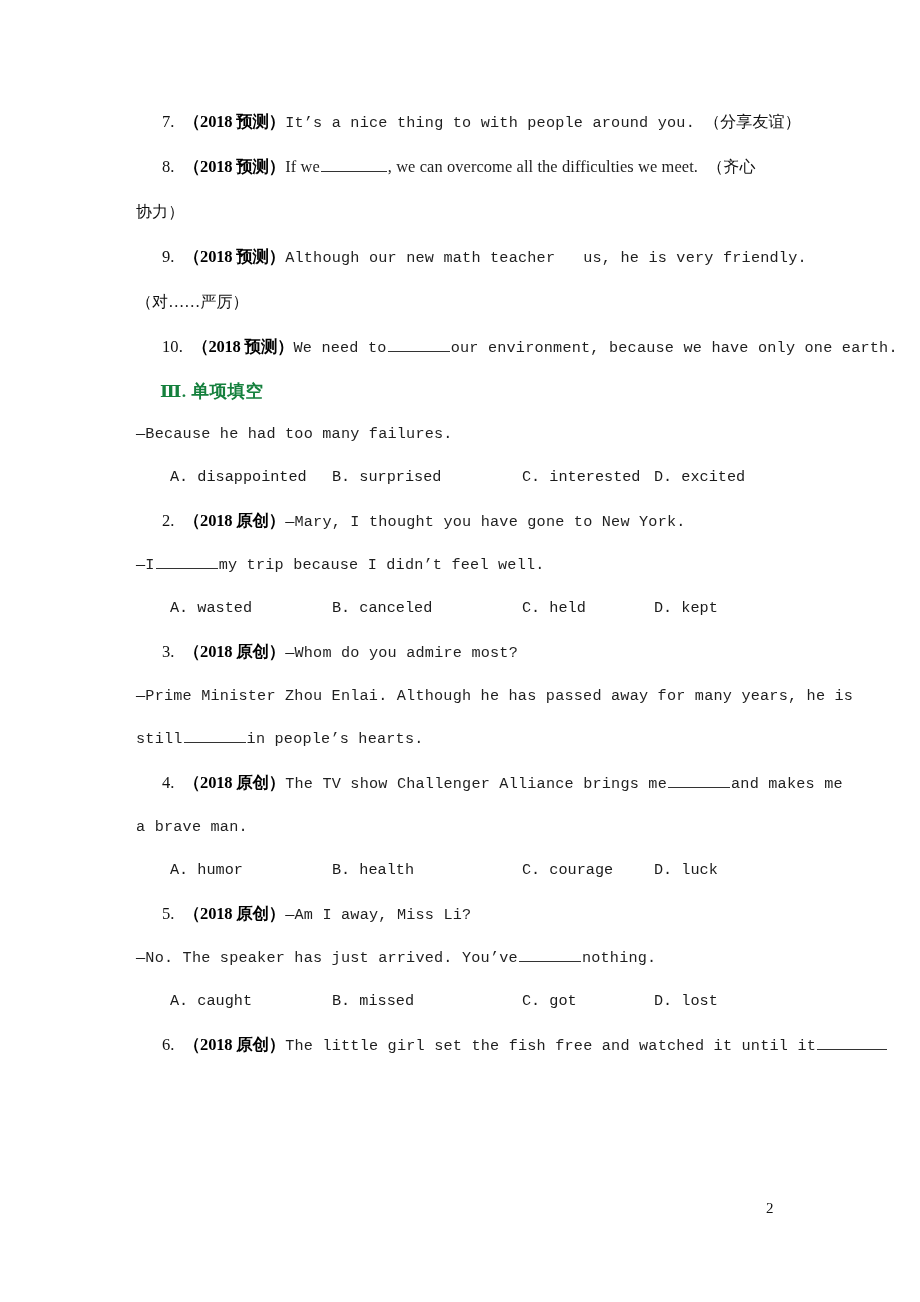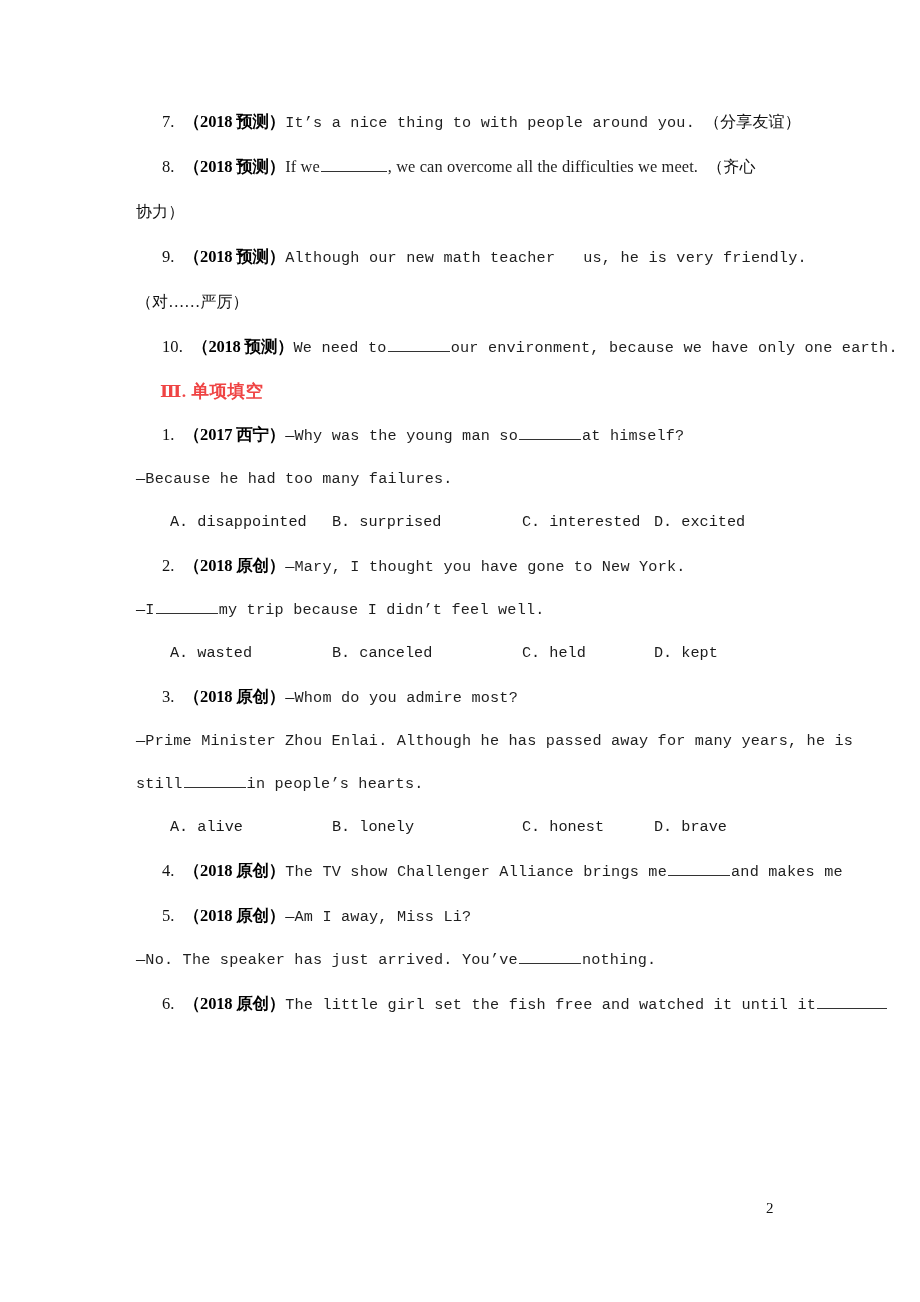--- a/index.html
+++ b/index.html
@@ -78,21 +78,21 @@
   .b62 { width: 62px; }
   .b66 { width: 66px; }
   .b70 { width: 70px; }
   .gap28 { display:inline-block; width: 28px; }
 
   
   .section-head {
     font-family: "Liberation Serif", "DejaVu Serif", serif;
     font-weight: bold;
     font-size: 17.5px;
-    color: #ef4444;
+    color: #15803d;
     padding-left: 24px;
     line-height: 43px;
     letter-spacing: 0.5px;
   }
 
   
   .options {
     position: relative;
     height: 43px;
     line-height: 43px;
@@ -149,24 +149,20 @@
       <span class="cn">（对……严厉）</span>
     </div>
 
     <div class="para indent">
       <span class="num">10.</span>
       <span class="tag">（2018 预测）</span><span class="en">We need to</span><span class="blank b62"></span><span class="en">our environment, because we have only one earth.</span>
     </div>
 
     <div class="section-head">Ⅲ.  单项填空</div>
 
-    <div class="para indent">
-      <span class="num">1.</span>
-      <span class="tag">（2017 西宁）</span><span class="en">—Why was the young man so</span><span class="blank b62"></span><span class="en">at himself?</span>
-    </div>
     <div class="para">
       <span class="en">—Because he had too many failures.</span>
     </div>
     <div class="options">
       <span class="opt opt-a">A. disappointed</span>
       <span class="opt opt-b">B. surprised</span>
       <span class="opt opt-c">C. interested</span>
       <span class="opt opt-d">D. excited</span>
     </div>
 
@@ -187,39 +183,48 @@
     <div class="para indent">
       <span class="num">3.</span>
       <span class="tag">（2018 原创）</span><span class="en">—Whom do you admire most?</span>
     </div>
     <div class="para">
       <span class="en">—Prime Minister Zhou Enlai. Although he has passed away for many years, he is</span>
     </div>
     <div class="para">
       <span class="en">still</span><span class="blank b62"></span><span class="en">in people’s hearts.</span>
     </div>
-    <div class="options">
-      <span class="opt opt-a">A. alive</span>
-      <span class="opt opt-b">B. lonely</span>
-      <span class="opt opt-c">C. honest</span>
-      <span class="opt opt-d">D. brave</span>
-    </div>
 
     <div class="para indent">
       <span class="num">4.</span>
       <span class="tag">（2018 原创）</span><span class="en">The TV show Challenger Alliance brings me</span><span class="blank b62"></span><span class="en">and makes me</span>
     </div>
+    <div class="para">
+      <span class="en">a brave man.</span>
+    </div>
+    <div class="options">
+      <span class="opt opt-a">A. humor</span>
+      <span class="opt opt-b">B. health</span>
+      <span class="opt opt-c">C. courage</span>
+      <span class="opt opt-d">D. luck</span>
+    </div>
 
     <div class="para indent">
       <span class="num">5.</span>
       <span class="tag">（2018 原创）</span><span class="en">—Am I away, Miss Li?</span>
     </div>
     <div class="para">
       <span class="en">—No. The speaker has just arrived. You’ve</span><span class="blank b62"></span><span class="en">nothing.</span>
     </div>
+    <div class="options">
+      <span class="opt opt-a">A. caught</span>
+      <span class="opt opt-b">B. missed</span>
+      <span class="opt opt-c">C. got</span>
+      <span class="opt opt-d">D. lost</span>
+    </div>
 
     <div class="para indent">
       <span class="num">6.</span>
       <span class="tag">（2018 原创）</span><span class="en">The little girl set the fish free and watched it until it</span><span class="blank b70"></span>
     </div>
 
   </div>
 
   <div class="page-num">2</div>
 </div>

